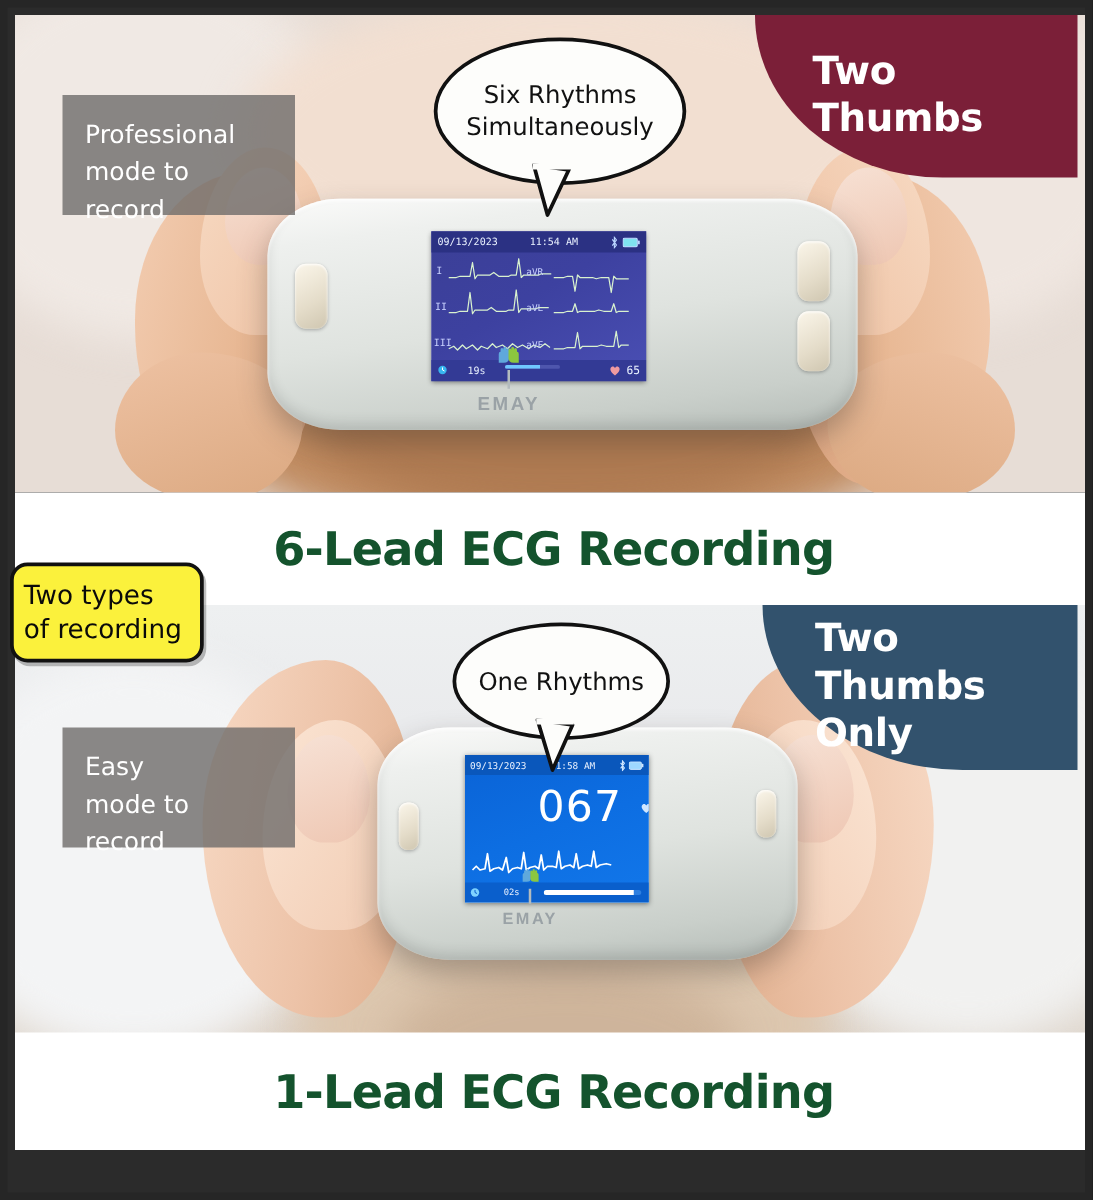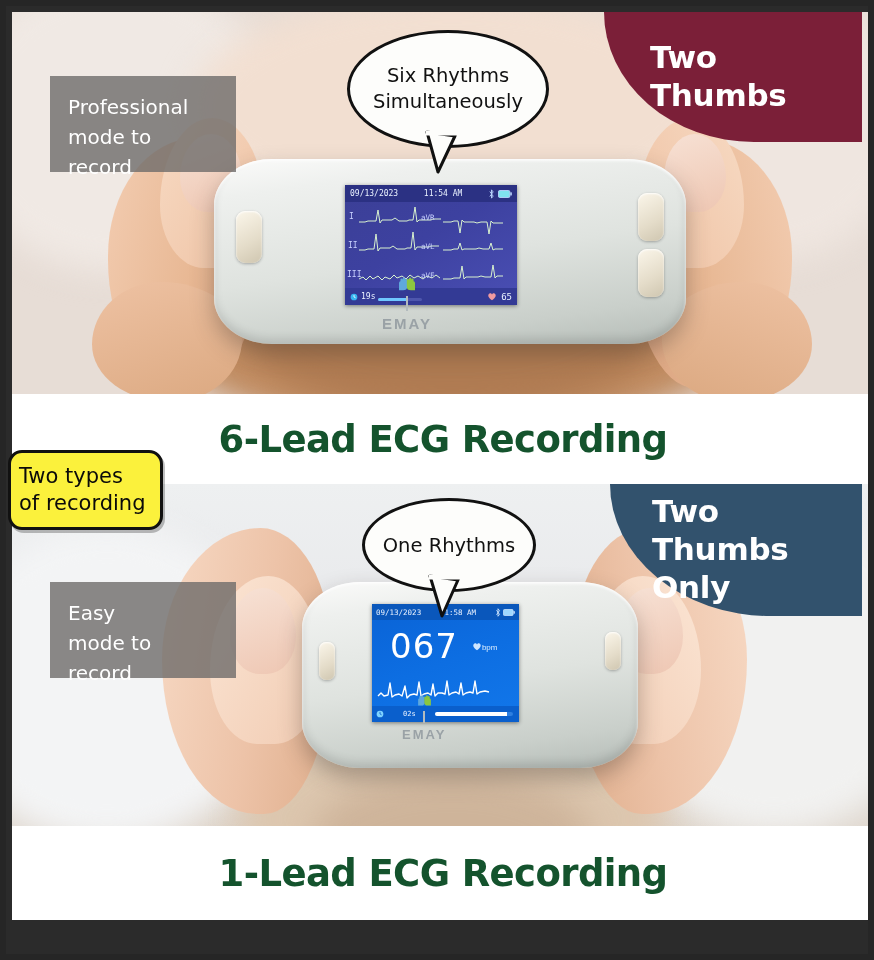--- a/index.html
+++ b/index.html
@@ -168,21 +168,21 @@
         </svg>
 
         <div class="lead-lbl" style="left:4px;top:27px;font-size:8px;">I</div>
         <div class="lead-lbl" style="left:3px;top:56px;font-size:8px;">II</div>
         <div class="lead-lbl" style="left:2px;top:85px;font-size:8px;">III</div>
         <div class="lead-lbl" style="left:76px;top:28px;font-size:7.5px;">aVR</div>
         <div class="lead-lbl" style="left:76px;top:57px;font-size:7.5px;">aVL</div>
         <div class="lead-lbl" style="left:76px;top:86px;font-size:7.5px;">aVF</div>
 
         <div class="statusbar sb-bot" style="height:17px;background:#333a95;padding:0 5px;font-size:8px;justify-content:space-between;">
-          <span style="display:flex;align-items:flex-end;gap:3px;">
+          <span style="display:flex;align-items:flex-start;gap:16px;">
             <svg width="8" height="8" viewBox="0 0 10 10">
               <circle cx="5" cy="5" r="4.2" fill="#37b6f0"></circle>
                 <path d="M5 2.4 V5 l2 1" stroke="#fff" stroke-width="1" fill="none"></path>
             </svg>
             <span>19s</span>
             <span style="display:inline-block;width:44px;height:3px;background:#4e56ad;border-radius:2px;overflow:hidden;">
               <span style="display:block;width:63%;height:100%;background:#6fc7ff;"></span>
             </span>
           </span>
           <span style="display:flex;align-items:center;gap:4px;">
@@ -269,21 +269,21 @@
             <svg width="6" height="9" viewBox="0 0 8 12">
               <path d="M2 3 L6 8.5 L4 11 L4 1 L6 3.5 L2 9" fill="none" stroke="#cfe6ff" stroke-width="1.2"></path>
             </svg>
             <svg width="12" height="7" viewBox="0 0 16 9">
               <rect x="0.5" y="0.5" width="13" height="8" rx="1.5" fill="#9fd8ff" stroke="#cfe6ff" stroke-width="1"></rect>
               <rect x="14" y="2.6" width="1.8" height="3.6" rx="0.6" fill="#cfe6ff"></rect>
             </svg>
           </span>
         </div>
 
-        <div style="position:absolute;left:0;top:16px;width:147px;height:52px;display:flex;align-items:center;">
+        <div style="position:absolute;left:0;top:16px;width:147px;height:52px;display:flex;align-items:center;padding-left:40px;">
           <span style="margin-left:18px;color:#ffffff;font-family:'DejaVu Sans',sans-serif;font-size:34px;letter-spacing:1px;line-height:1;">067</span>
           <span style="margin-left:14px;display:flex;flex-direction:row;align-items:center;">
             <svg width="10" height="9" viewBox="0 0 12 11">
               <path d="M6 10.2 C1 6.6 0.6 3.4 2.6 2 C4.1 1 5.4 2 6 3 C6.6 2 7.9 1 9.4 2 C11.4 3.4 11 6.6 6 10.2Z" fill="#cfe6ff"></path>
             </svg>
             <span style="color:#dbeeff;font-size:8px;margin-top:3px;">bpm</span>
           </span>
         </div>
 
         <svg style="position:absolute;left:0;top:66px;width:147px;height:34px;" viewBox="0 0 147 34" preserveAspectRatio="none">

